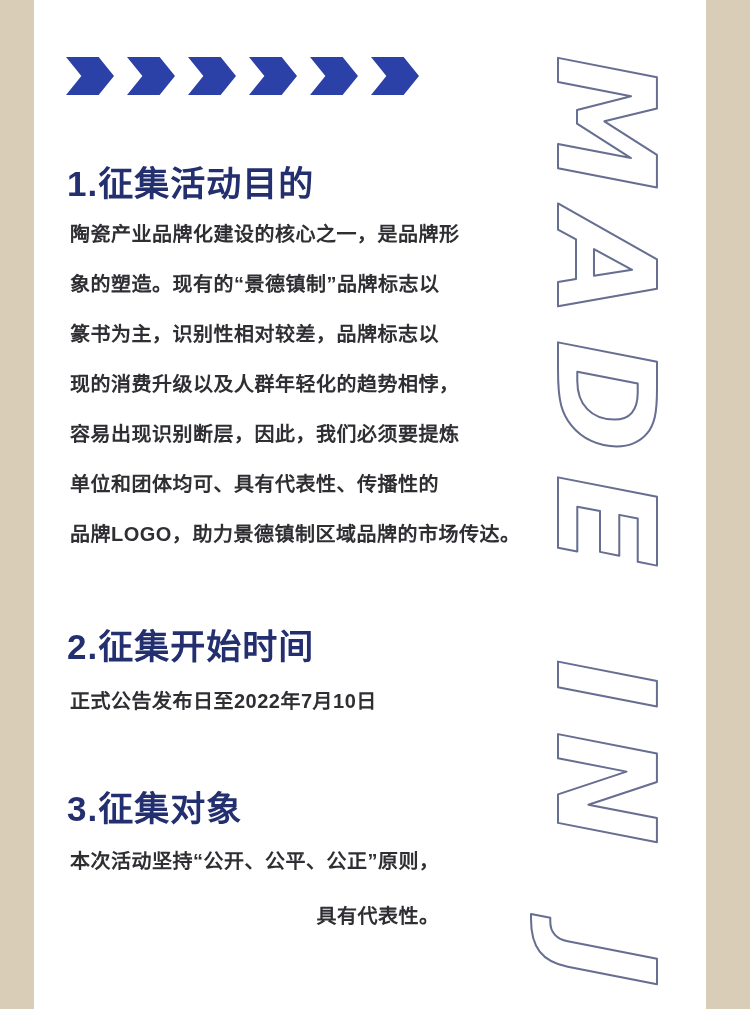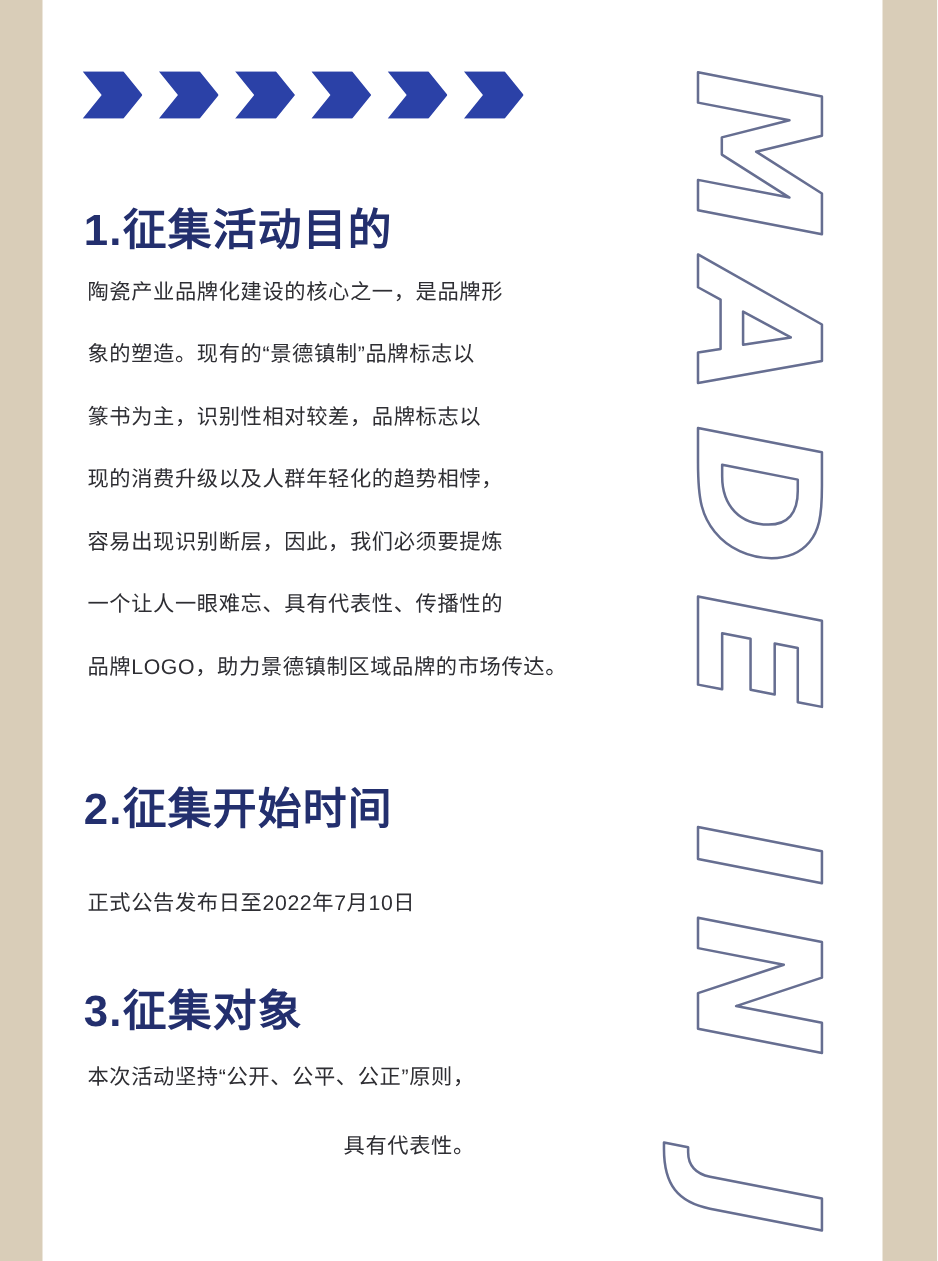--- a/index.html
+++ b/index.html
@@ -41,23 +41,23 @@
     stroke-linejoin:round;
   }
 
   .heading{
     position:absolute;left:67px;
     font-size:35px;font-weight:bold;
     color:var(--heading-navy);
     letter-spacing:1px;white-space:nowrap;
   }
   .para{position:absolute;left:70px;color:var(--body-text);}
-  .para .line{white-space:nowrap;font-size:17px;letter-spacing:0.5px;}
+  .para .line{white-space:nowrap;font-size:20px;letter-spacing:0.5px;font-weight:bold;}
   #para-1 .line{line-height:50px;}
-  #para-2 .line{line-height:40px;margin-top:22px;}
+  #para-2 .line{line-height:40px;}
   #para-3 .line{line-height:55px;}
 
   #heading-1{top:155px;}
   #para-1{top:209px;}
   #heading-2{top:618px;}
   #para-2{top:681px;}
   #heading-3{top:780px;}
   #para-3{top:834px;text-align:right;}
 </style>
 </head>
@@ -82,21 +82,21 @@
   </svg>
 
   <h2 class="heading" id="heading-1">1.征集活动目的</h2>
 
   <div class="para" id="para-1">
     <div class="line">陶瓷产业品牌化建设的核心之一，是品牌形</div>
     <div class="line">象的塑造。现有的“景德镇制”品牌标志以</div>
     <div class="line">篆书为主，识别性相对较差，品牌标志以</div>
     <div class="line">现的消费升级以及人群年轻化的趋势相悖，</div>
     <div class="line">容易出现识别断层，因此，我们必须要提炼</div>
-    <div class="line">一个让人一眼难忘、具有代表性、传播性的</div>
+    <div class="line">单位和团体均可、具有代表性、传播性的</div>
     <div class="line">品牌LOGO，助力景德镇制区域品牌的市场传达。</div>
   </div>
 
   <h2 class="heading" id="heading-2">2.征集开始时间</h2>
 
   <div class="para" id="para-2">
     <div class="line">正式公告发布日至2022年7月10日</div>
   </div>
 
   <h2 class="heading" id="heading-3">3.征集对象</h2>

